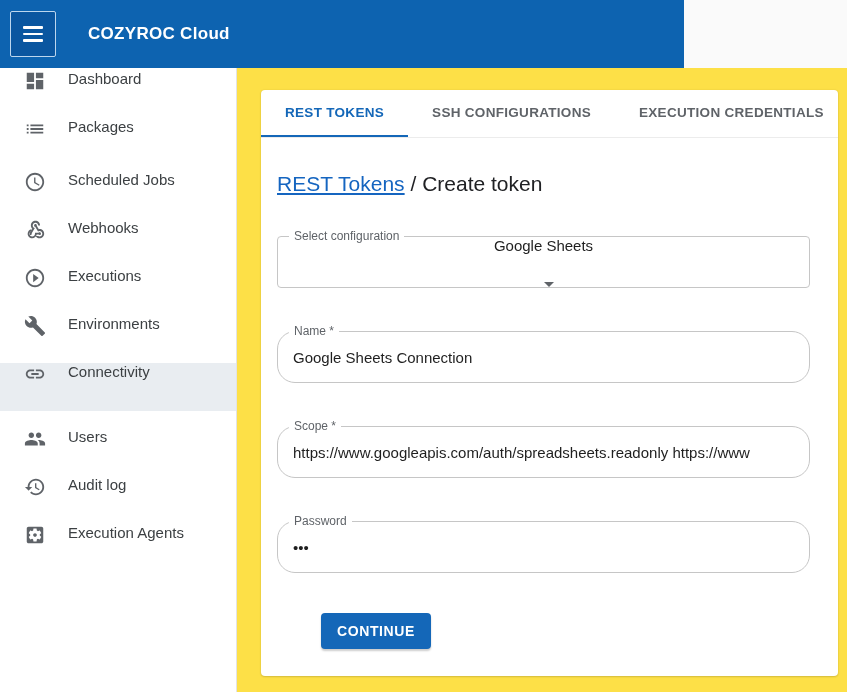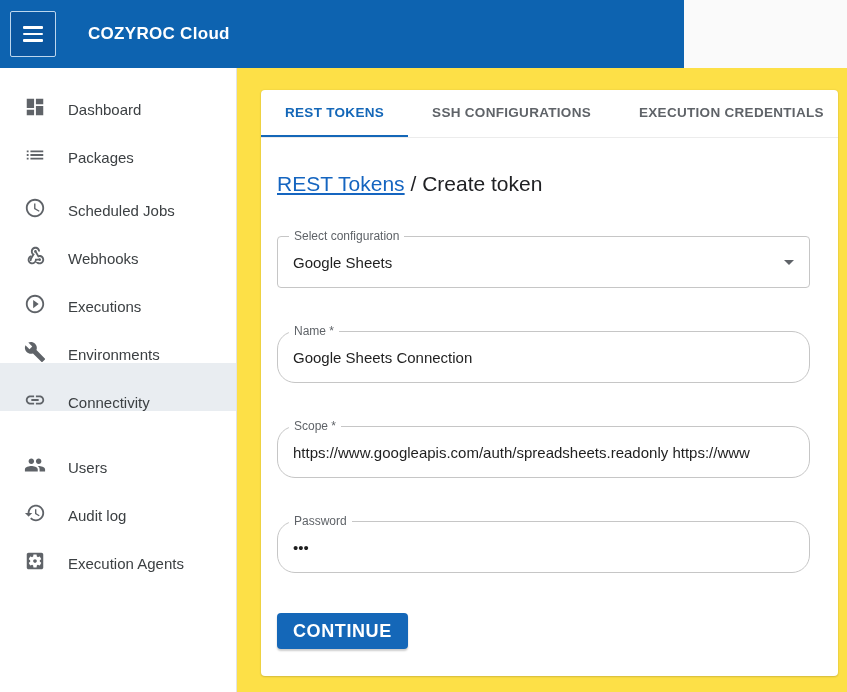--- a/index.html
+++ b/index.html
@@ -11,21 +11,21 @@
     background:#0d63b0; display:flex; align-items:center; z-index:10; }
   .menu-btn { width:46px; height:46px; margin-left:10px; background:#0a56a0;
     border:1px solid #bcd6ee; border-radius:2px; display:flex; flex-direction:column;
     justify-content:center; align-items:center; gap:4px; cursor:pointer; }
   .menu-btn span { display:block; width:20px; height:2.5px; background:#ffffff; border-radius:1px; }
   .app-title { color:#ffffff; font-size:17px; font-weight:700; margin-left:32px; letter-spacing:.3px; }
 
   
   .sidebar { position:absolute; left:0; top:68px; width:237px; bottom:0;
     background:#ffffff; border-right:1px solid #e3e3e3; padding-top:2px; }
-  .side-item { height:48px; display:flex; align-items:flex-end; padding-left:24px;
+  .side-item { height:48px; display:flex; align-items:flex-start; padding-left:24px;
     cursor:pointer; color:#3c4043; font-size:15px; }
   .side-item.active { background:#e9edf1; }
   .side-item .icon { width:22px; height:22px; flex:0 0 22px; margin-right:22px; }
   .side-item .icon svg { width:22px; height:22px; fill:#5f6368; }
   .spacer-sm { height:5px; }
   .spacer-lg { height:17px; }
 
   
   .main { position:absolute; left:237px; top:68px; right:0; bottom:0; background:#fde047; }
   .card { position:absolute; left:24px; top:22px; right:9px; bottom:16px;
@@ -41,32 +41,32 @@
   .content-pad { padding:34px 28px 0 16px; }
   .crumb-heading { font-size:21px; font-weight:500; color:#202124; }
   .crumb-heading a { color:#1565c0; text-decoration:underline; cursor:pointer; }
 
   .form { margin-top:40px; }
   .field-wrap { position:relative; margin-bottom:43px; }
   .field-label { position:absolute; top:-8px; left:12px; background:#ffffff;
     padding:0 5px; font-size:12px; color:#5f6368; line-height:16px; z-index:2; }
   .field-box, .field-input { width:100%; height:52px; border:1px solid #c6c6c6;
     border-radius:4px; background:#ffffff; font-size:15px; color:#1f1f1f;
-    padding:0 15px; font-family:"Liberation Sans", sans-serif; }
+    padding:0 15px; font-family:"Liberation Sans", sans-serif;flex-direction:column; }
   .field-input { outline:none; display:block; white-space:nowrap; overflow:hidden;border-radius:18px; }
   .field-box { display:flex; align-items:center; cursor:pointer; }
   .field-box .value { flex:1; white-space:nowrap; overflow:hidden; }
   .caret { width:0; height:0; border-left:5px solid transparent;
     border-right:5px solid transparent; border-top:5px solid #5f6368; margin-left:10px; }
 
   .continue-btn { display:inline-block; margin-top:-3px; background:#1467b8; color:#ffffff;
-    border:none; border-radius:4px; height:36px; padding:0 16px; font-size:18px;
+    border:none; border-radius:4px; height:36px; padding:0 16px; font-size:14px;
     font-weight:700; letter-spacing:.6px; cursor:pointer;
     font-family:"Liberation Sans", sans-serif;
-    box-shadow:0 2px 2px rgba(0,0,0,.2); }
+    box-shadow:0 2px 2px rgba(0,0,0,.2);margin-left:44px; }
 </style>
 </head>
 <body>
 
 <header class="app-header">
   <div class="menu-btn">
     <span></span>
     <span></span>
     <span></span>
   </div>

